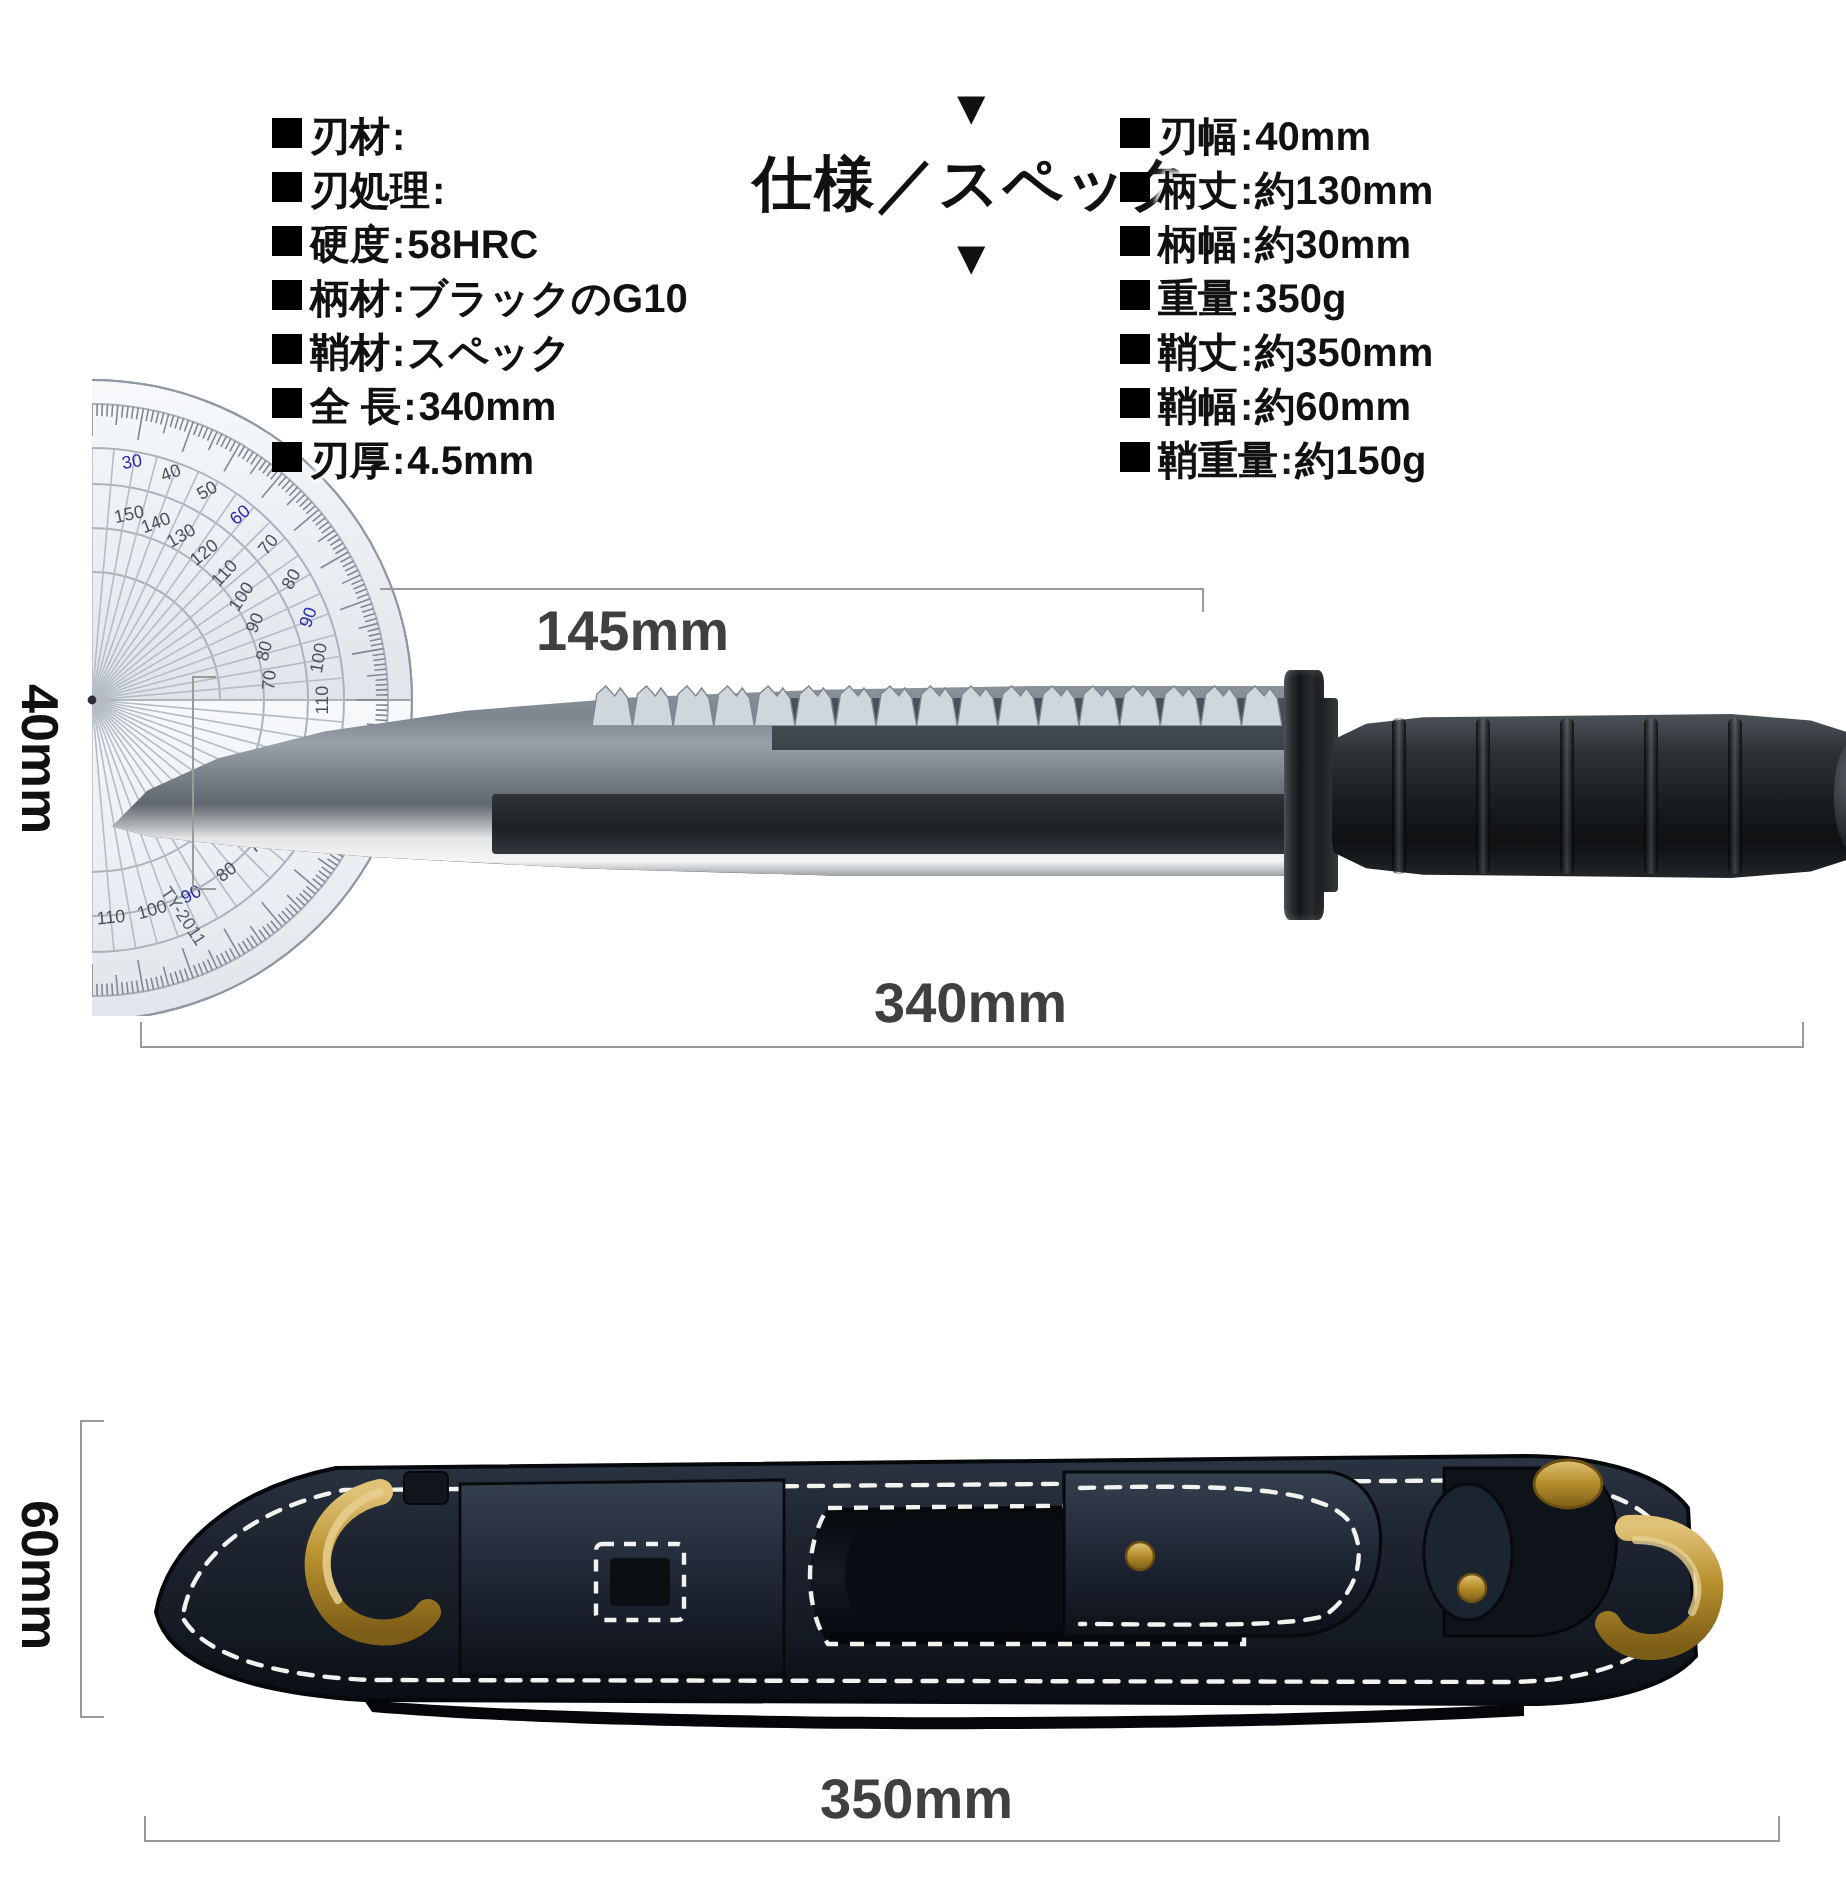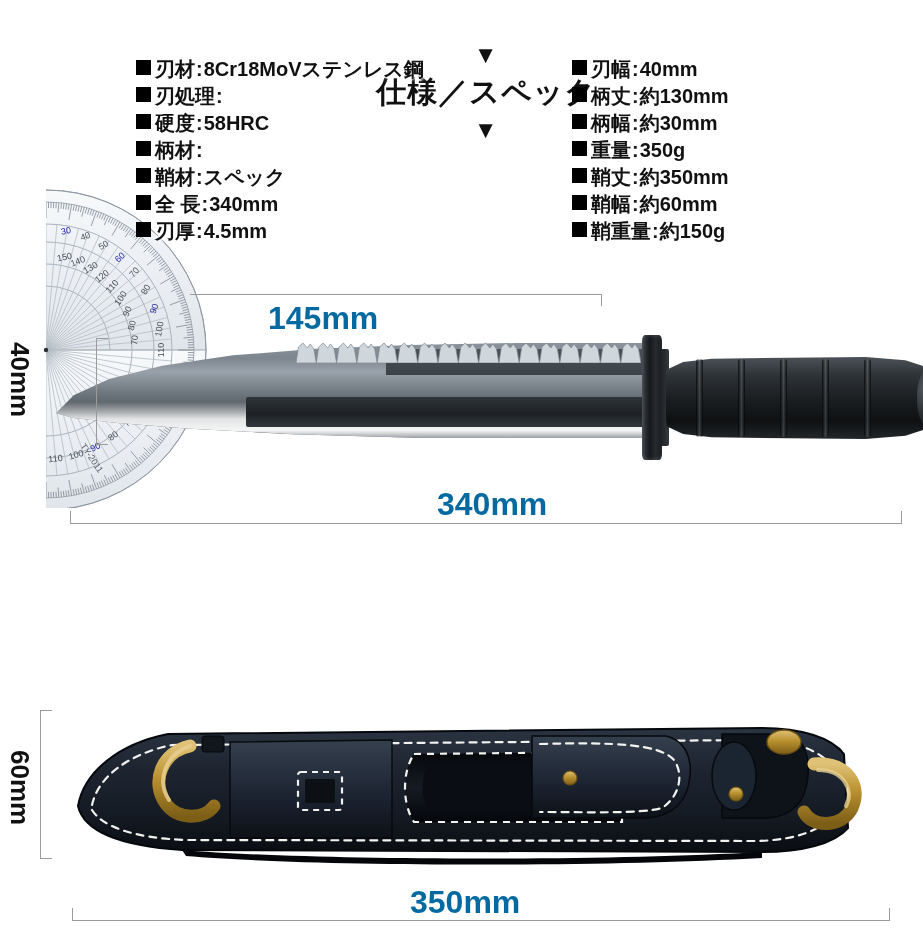--- a/index.html
+++ b/index.html
@@ -20,21 +20,21 @@
     font-size:30px;font-weight:700;letter-spacing:1px;
     white-space:pre;
     padding-left:12px;
     box-sizing:border-box;
   }
   .spec-title .tri{font-size:24px;vertical-align:2px;}
 
   
   .spec-col{position:absolute;z-index:6;}
   .spec-col.left{left:136px;top:56px;}
-  .spec-col.right{left:572px;top:56px;text-align:right;}
+  .spec-col.right{left:560px;top:56px;text-align:right;}
   .spec-line{
     display:flex;align-items:baseline;
     font-size:20px;font-weight:700;line-height:27px;
     white-space:nowrap;
     text-shadow:0 0 3px #fff,0 0 3px #fff,0 0 2px #fff,0 0 6px #fff;
   }
   .bullet{
     width:15px;height:15px;background:#000;
     display:inline-block;margin-right:4px;
     flex:0 0 auto;position:relative;top:-1px;
@@ -118,22 +118,22 @@
   }
   .pommel{
     position:absolute;right:-6px;top:10px;width:40px;height:62px;
     background:radial-gradient(ellipse at 28% 35%,#5a6166,#23272a 55%,#0d0f11);
     border-radius:14px 20px 20px 14px / 30px 32px 32px 30px;
   }
 
   
   .dim{position:absolute;z-index:7;}
   .dim-label{
-    position:absolute;font-size:32px;font-weight:700;
-    color:#0369a1;white-space:nowrap;
+    position:absolute;font-size:28px;font-weight:700;
+    color:#404040;white-space:nowrap;
   }
   .dim-line-h{
     position:absolute;height:1px;background:#9a9a9a;
   }
   .dim-tick-v{position:absolute;width:1px;background:#9a9a9a;}
   .dim-line-v{position:absolute;width:1px;background:#9a9a9a;}
   .dim-tick-h{position:absolute;height:1px;background:#9a9a9a;}
   .vert-label{
     position:absolute;
     writing-mode:vertical-rl;
@@ -161,37 +161,37 @@
     <span class="tri">▼</span>
     <span>仕様／スペック</span>
     <span class="tri">▼</span>
   </div>
 
   <div class="spec-col left">
     <div class="spec-line">
       <span class="bullet"></span>
       <span class="spec-key">刃材</span>
       <span class="spec-sep">:</span>
-      <span class="spec-val">8Cr18MoVステンレス鋼</span>
     </div>
     <div class="spec-line">
       <span class="bullet"></span>
       <span class="spec-key">刃処理</span>
       <span class="spec-sep">:</span>
     </div>
     <div class="spec-line">
       <span class="bullet"></span>
       <span class="spec-key">硬度</span>
       <span class="spec-sep">:</span>
       <span class="spec-val">58HRC</span>
     </div>
     <div class="spec-line">
       <span class="bullet"></span>
       <span class="spec-key">柄材</span>
       <span class="spec-sep">:</span>
+      <span class="spec-val">ブラックのG10</span>
     </div>
     <div class="spec-line">
       <span class="bullet"></span>
       <span class="spec-key">鞘材</span>
       <span class="spec-sep">:</span>
       <span class="spec-val">スペック</span>
     </div>
     <div class="spec-line">
       <span class="bullet"></span>
       <span class="spec-key">全 長</span>

